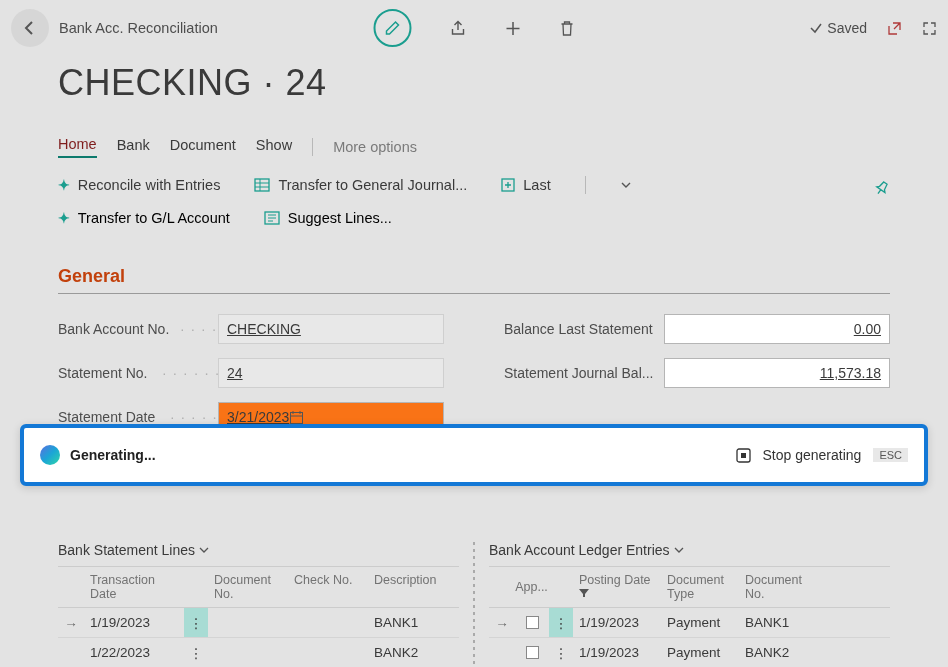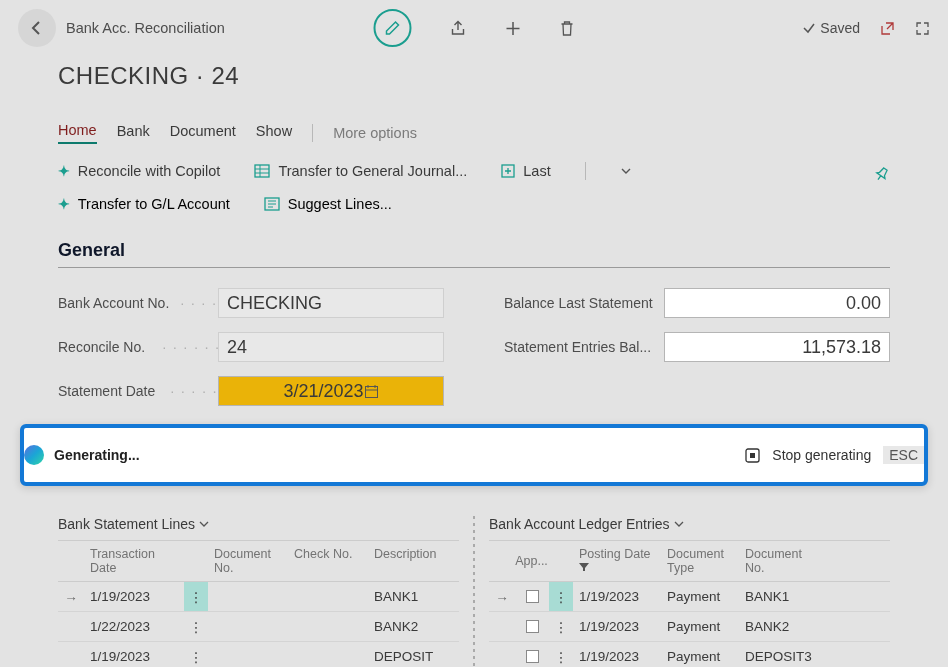--- a/index.html
+++ b/index.html
@@ -1,66 +1,66 @@
 <!DOCTYPE html>
 <html><head>
 <meta charset="utf-8">
 <style>
 * { box-sizing: border-box; margin: 0; padding: 0; font-family: "Segoe UI", Arial, sans-serif; }
 body { background: #e3e3e3; width: 948px; height: 667px; overflow: hidden; position: relative; }
 .page { background: #e3e3e3; width: 100%; height: 100%; position: relative; }
 
 
-.topbar { display: flex; align-items: center; height: 56px; padding: 0 18px; }
+.topbar { display: flex; align-items: center; height: 56px; padding: 0 11px; }
 .back-circle { width: 38px; height: 38px; border-radius: 50%; background: #d6d6d6; display: flex; align-items: center; justify-content: center; cursor: pointer; }
 .back-circle svg { width: 16px; height: 16px; }
 .top-title { margin-left: 10px; font-size: 14.5px; color: #4d4d4d; }
 .top-center { position: absolute; left: 50%; transform: translateX(-50%); display: flex; align-items: center; gap: 38px; }
 .edit-circle { width: 38px; height: 38px; border: 2px solid #1b9e8f; border-radius: 50%; display: flex; align-items: center; justify-content: center; cursor: pointer; }
 .top-icon { color: #5a5a5a; cursor: pointer; display: flex; }
 .top-right { margin-left: auto; display: flex; align-items: center; gap: 20px; color: #5a5a5a; font-size: 14px; }
 .saved { display: flex; align-items: center; gap: 4px; color: #4d4d4d; }
 
 
 .content { padding: 0 58px; }
-.big-title { font-size: 24px; font-weight: 300; color: #3a3a3a; margin-top: 6px; letter-spacing: 0.5px; }
+.big-title { font-size: 36px; font-weight: 300; color: #3a3a3a; margin-top: 6px; letter-spacing: 0.5px; }
 
 
 .menu-row { display: flex; align-items: center; gap: 20px; margin-top: 32px; font-size: 14.5px; color: #3a3a3a; }
 .menu-row .tab { cursor: pointer; padding-bottom: 4px; }
 .menu-row .tab.active { color: #7f1d1d; border-bottom: 2px solid #0d7a6d; }
 .menu-sep { width: 1px; height: 18px; background: #b8b8b8; }
 .more-opt { color: #7a7a7a; cursor: pointer; }
 
 
 .actions-row { display: flex; flex-wrap: wrap; gap: 24px 34px; margin-top: 18px; font-size: 14.5px; color: #3a3a3a; align-items: center; position: relative; }
 .action-btn { display: flex; align-items: center; gap: 8px; cursor: pointer; }
 .action-btn .aicon { color: #1b9e8f; font-weight: bold; font-size: 14px; }
 .action-sep { width: 1px; height: 18px; background: #b8b8b8; }
 .pin-icon { position: absolute; right: 0; top: 4px; color: #1b9e8f; cursor: pointer; }
 .actions-row2 { display: flex; gap: 34px; margin-top: 16px; font-size: 14.5px; }
 
 
-.section-title { font-size: 18px; font-weight: 600; color: #0f172a; margin-top: 28px; padding-bottom: 6px; border-bottom: 1px solid #9a9a9a; }
+.section-title { font-size: 18px; font-weight: 600; color: #c2410c; margin-top: 40px; padding-bottom: 6px; border-bottom: 1px solid #9a9a9a; }
 .form-grid { display: flex; gap: 60px; margin-top: 20px; }
 .form-col { flex: 1; }
 .form-row { display: flex; align-items: center; margin-bottom: 14px; }
 .form-label { width: 160px; font-size: 14px; color: #4d4d4d; position: relative; overflow: hidden; white-space: nowrap; }
 .form-label::after { content: "· · · · · · · · · · · · · · · ·"; position: absolute; left: var(--lw,0); color: #b0b0b0; letter-spacing: 1px; padding-left: 6px; }
-.form-input { flex: 1; height: 30px; border: 1px solid #cfcfcf; background: #e8e8e8; padding: 0 8px; font-size: 18px; display: flex; align-items: center; justify-content: flex-start; color: #3a3a3a; }
+.form-input { flex: 1; height: 30px; border: 1px solid #cfcfcf; background: #e8e8e8; padding: 0 8px; font-size: 14px; display: flex; align-items: center; justify-content: flex-start; color: #3a3a3a; text-decoration: underline; }
 .form-input.right { justify-content: flex-end; background: #fff; border: 1px solid #b5b5b5; }
-.form-input.date { background: #eab308; justify-content: center; border: 1px solid #b5b5b5; }
+.form-input.date { background: #f97316; justify-content: flex-start; border: 1px solid #b5b5b5; }
 .cal-icon { color: #5a5a5a; }
 
 
-.copilot-banner { position: absolute; left: 20px; right: 20px; top: 424px; background: #fff; border: 4px solid #1378d6; border-radius: 6px; height: 62px; display: flex; align-items: center; padding: 0 0; z-index: 50; box-shadow: 0 2px 8px rgba(0,0,0,0.15); }
+.copilot-banner { position: absolute; left: 20px; right: 20px; top: 424px; background: #fff; border: 4px solid #1378d6; border-radius: 6px; height: 62px; display: flex; align-items: center; padding: 0 16px; z-index: 50; box-shadow: 0 2px 8px rgba(0,0,0,0.15); }
 .copilot-logo { width: 20px; height: 20px; border-radius: 50%; background: linear-gradient(135deg, #5b6ee1, #1ba5d6, #2fd6a8); margin-right: 10px; }
 .copilot-text { font-size: 14px; font-weight: 600; color: #222; }
 .copilot-right { margin-left: auto; display: flex; align-items: center; gap: 12px; cursor: pointer; font-size: 14px; color: #333; }
-.esc-badge { background: #e8e8e8; border-radius: 0; padding: 1px 6px; font-size: 14px; color: #555; }
+.esc-badge { background: #e8e8e8; border-radius: 0; padding: 1px 6px; font-size: 11px; color: #555; }
 
 
 .tables-wrap { display: flex; margin-top: 96px; gap: 12px; padding: 0 0 0 0px; }
 .table-panel { flex: 1; }
 .panel-title { font-size: 14px; color: #3a3a3a; display: flex; align-items: center; gap: 4px; margin-bottom: 8px; }
 .grid { border-top: 1px solid #ccc; font-size: 13.5px; color: #3a3a3a; }
 .grid-head { display: flex; border-bottom: 1px solid #ccc; background: #e3e3e3; }
 .grid-head .cell { padding: 6px 6px; font-size: 12.5px; color: #737373; border-right: 1px solid transparent; }
 .grid-row { display: flex; border-bottom: 1px solid #d4d4d4; height: 30px; align-items: center; }
 .grid-row .cell { padding: 0 6px; overflow: hidden; white-space: nowrap; }
@@ -147,21 +147,21 @@
     <span class="tab">Bank</span>
     <span class="tab">Document</span>
     <span class="tab">Show</span>
     <div class="menu-sep"></div>
     <span class="more-opt">More options</span>
   </div>
 
   <div class="actions-row">
     <div class="action-btn">
       <span class="aicon">✦</span>
-      <span>Reconcile with Copilot</span>
+      <span>Reconcile with Entries</span>
     </div>
     <div class="action-btn">
       <svg width="16" height="14" viewBox="0 0 16 14">
             <rect x="1" y="1" width="14" height="12" stroke="#1b9e8f" stroke-width="1.3" fill="none"></rect>
             <path d="M1 5 H15 M1 9 H15 M6 1 V13" stroke="#1b9e8f" stroke-width="1"></path>
           </svg>
       <span>Transfer to General Journal...</span>
     </div>
     <div class="action-btn">
       <svg width="14" height="14" viewBox="0 0 14 14">
@@ -200,21 +200,21 @@
 
   <div class="form-grid">
     <div class="form-col">
       <div class="form-row">
         <div class="form-label" style="--lw:116px">Bank Account No.</div>
         <div class="form-input">
               <span>CHECKING</span>
             </div>
       </div>
       <div class="form-row">
-        <div class="form-label" style="--lw:98px">Reconcile No.</div>
+        <div class="form-label" style="--lw:98px">Statement No.</div>
         <div class="form-input">
               <span>24</span>
             </div>
       </div>
       <div class="form-row">
         <div class="form-label" style="--lw:106px">Statement Date</div>
         <div class="form-input date">
           <span>3/21/2023</span>
           <svg class="cal-icon" width="15" height="15" viewBox="0 0 15 15">
                 <rect x="1.5" y="2.5" width="12" height="11" stroke="#555" fill="none"></rect>
@@ -224,21 +224,21 @@
       </div>
     </div>
     <div class="form-col">
       <div class="form-row">
         <div class="form-label" style="--lw:160px">Balance Last Statement</div>
         <div class="form-input right">
               <span>0.00</span>
             </div>
       </div>
       <div class="form-row">
-        <div class="form-label" style="--lw:160px">Statement Entries Bal...</div>
+        <div class="form-label" style="--lw:160px">Statement Journal Bal...</div>
         <div class="form-input right">
               <span>11,573.18</span>
             </div>
       </div>
     </div>
   </div>
 
   <div class="tables-wrap">
     <div class="table-panel lt">
       <div class="panel-title">

